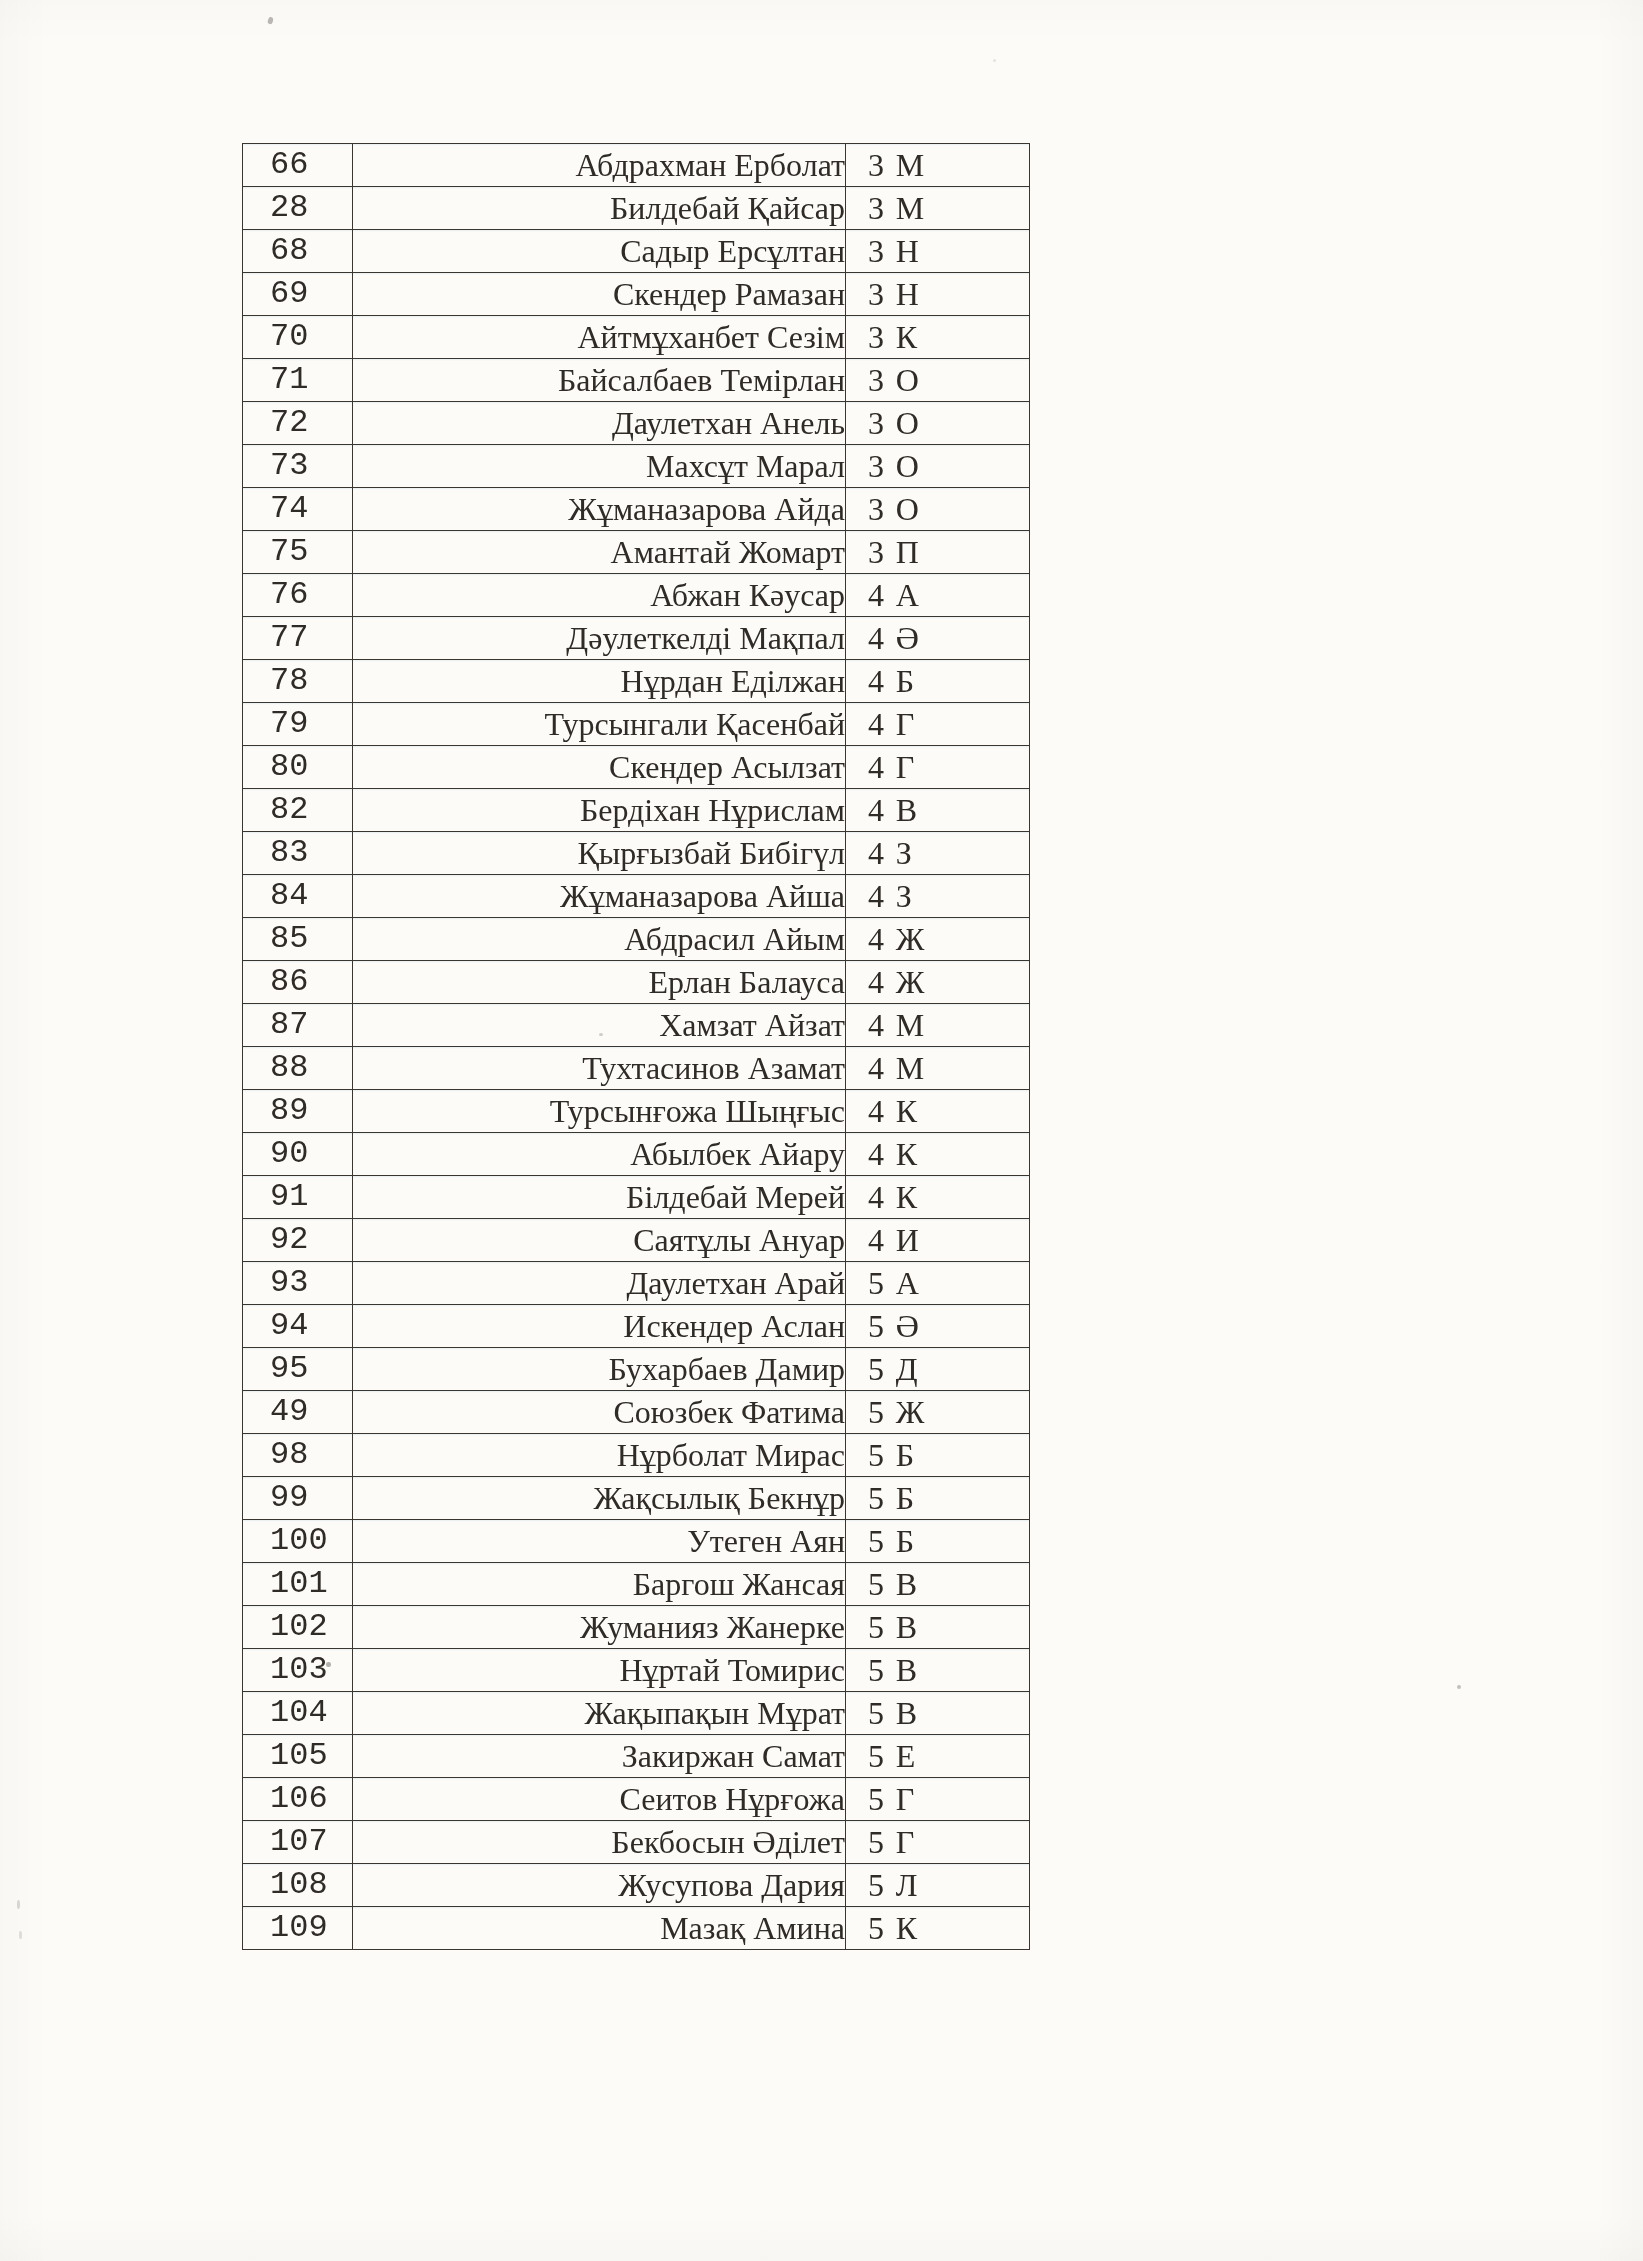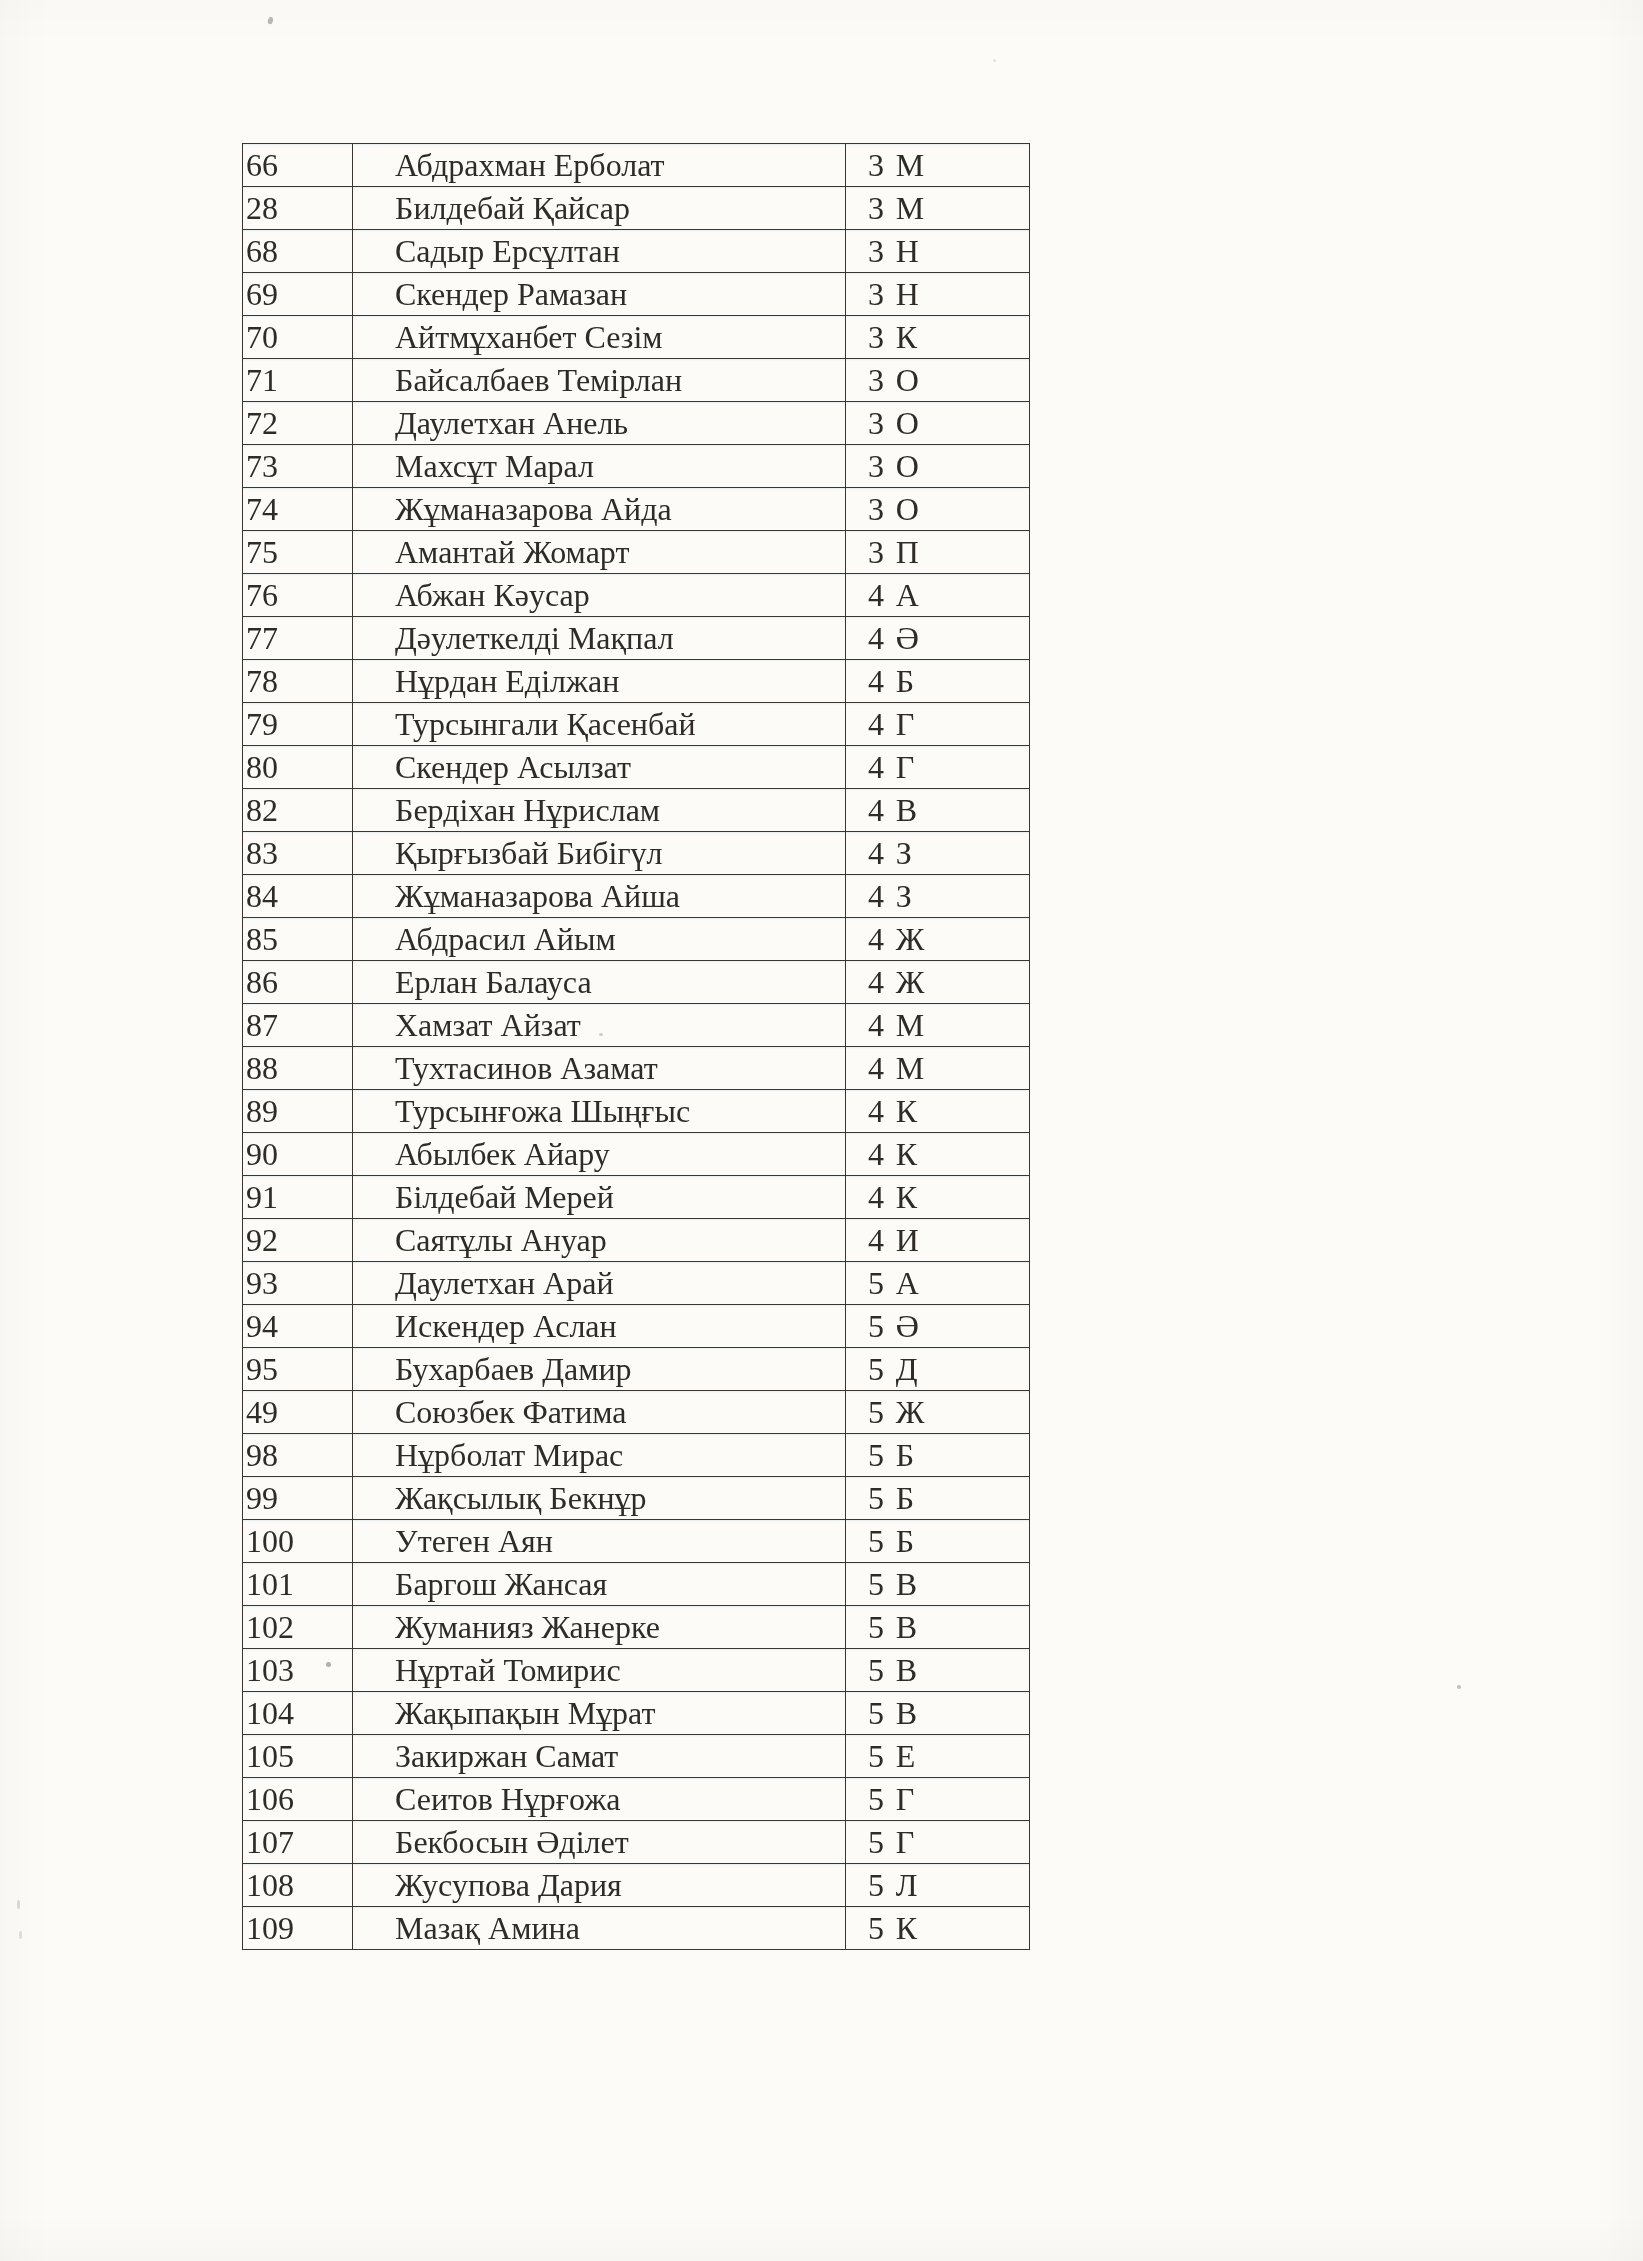--- a/index.html
+++ b/index.html
@@ -39,22 +39,22 @@
     color: #2f2b26;
     vertical-align: middle;
     white-space: nowrap;
     overflow: hidden;
     
     box-shadow: inset 0 1.3px 0 rgba(140,185,195,0.14);
   }
   .scan-table col.c-no    { width: 110px; }
   .scan-table col.c-name  { width: 493px; }
   .scan-table col.c-grade { width: 184px; }
-  .scan-table td.col-no    { padding-left: 3px; }
-  .scan-table td.col-name  { padding-left: 42px; }
+  .scan-table td.col-no    { padding-left: 27px; font-family: Liberation Mono, monospace; }
+  .scan-table td.col-name  { padding-left: 42px; text-align: right; }
   .scan-table td.col-grade { padding-left: 22px; letter-spacing: 1.9px; }
   
   .speck {
     position: absolute;
     background: #5a564f;
     border-radius: 50%;
   }
   .speck.s1 { left: 268px; top: 17px;   width: 4.5px;  height: 7px; opacity: .40; transform: rotate(18deg); border-radius: 40% 60% 50% 50%; }
   .speck.s2 { left: 1457px; top: 1685px; width: 3.9px;  height: 3.9px;  opacity: .35; }
   .speck.s3 { left: 326px; top: 1662px; width: 4.5px;  height: 4.5px;  opacity: .45; }

